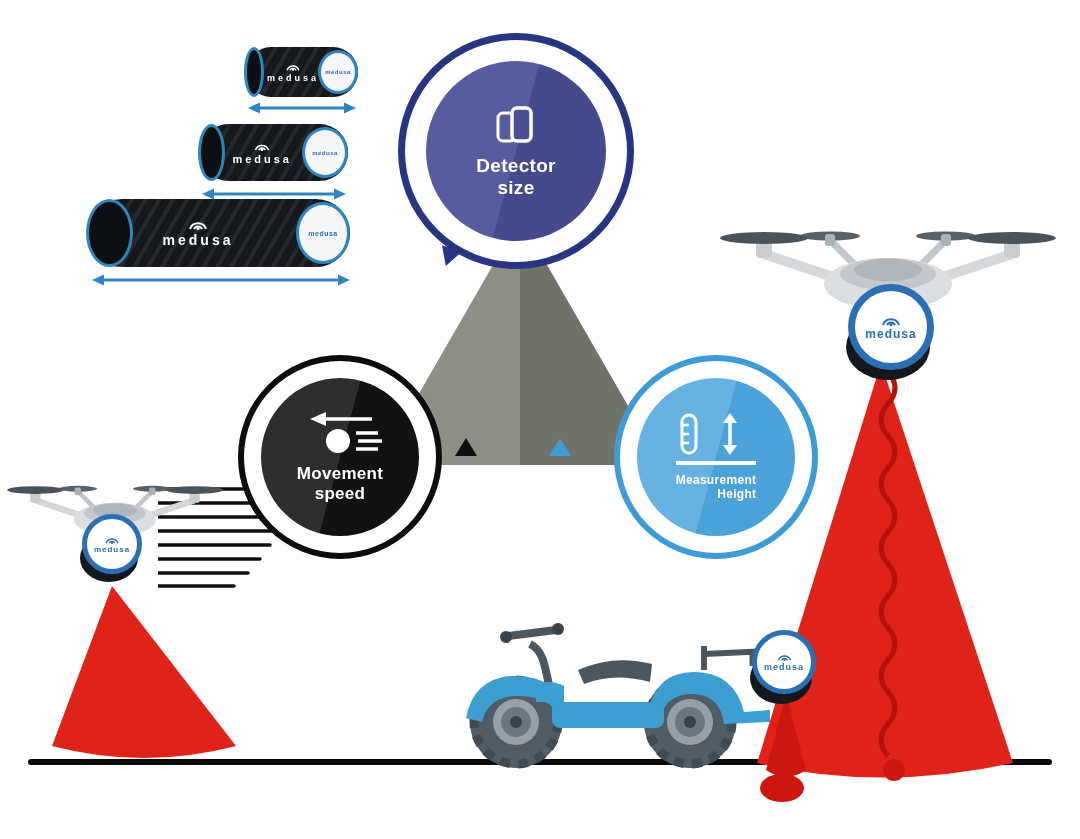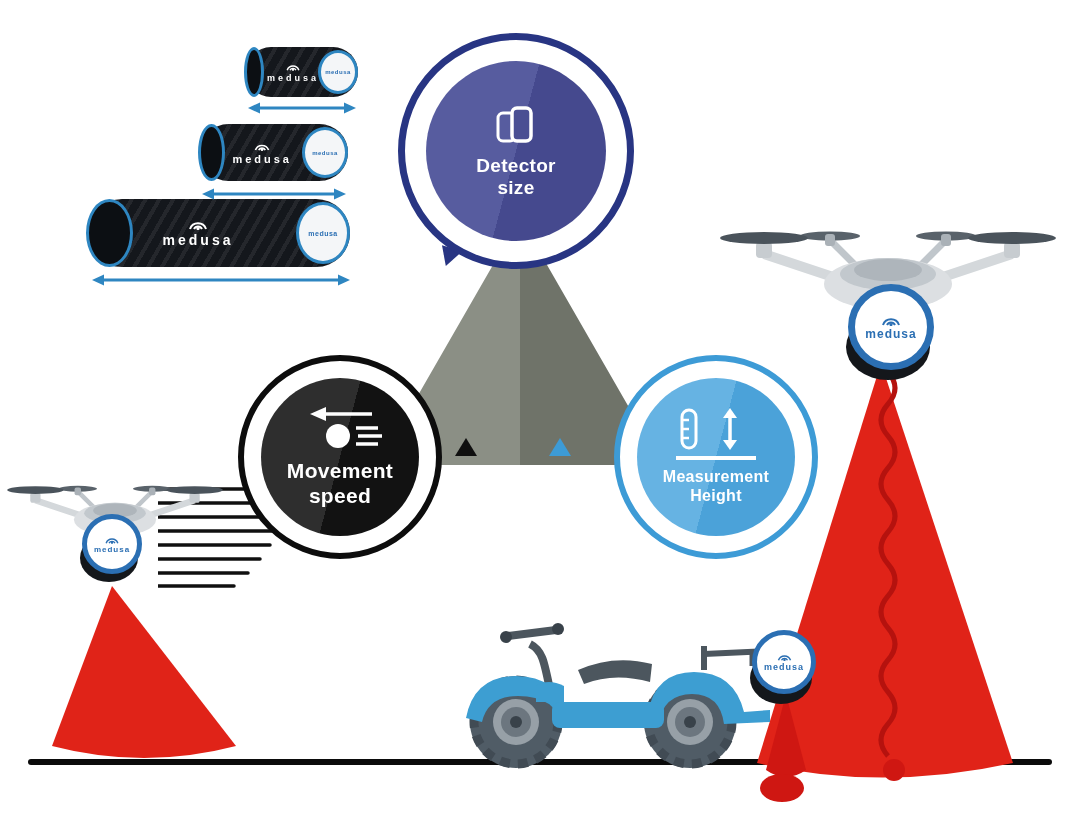--- a/index.html
+++ b/index.html
@@ -276,38 +276,38 @@
   <div class="node" style="left:261px;top:378px;width:158px;height:158px;
        background:linear-gradient(105deg,#2e2e2e 0 50%,#121212 50% 100%);">
     <svg width="84" height="48" viewBox="0 0 84 48">
       <line x1="74" y1="9" x2="26" y2="9" stroke="#fff" stroke-width="3.5"></line>
       <polygon points="12,9 28,2 28,16" fill="#fff"></polygon>
       <circle cx="40" cy="31" r="12" fill="#fff"></circle>
       <line x1="58" y1="23" x2="80" y2="23" stroke="#fff" stroke-width="3.5"></line>
       <line x1="60" y1="31" x2="84" y2="31" stroke="#fff" stroke-width="3.5"></line>
       <line x1="58" y1="39" x2="80" y2="39" stroke="#fff" stroke-width="3.5"></line>
     </svg>
-    <div class="lbl" style="font-size:21px;">
+    <div class="lbl" style="font-size:17px;">
       <span>Movement</span><br>
       <span>speed</span>
     </div>
   </div>
 
   <div class="ring" style="left:614px;top:355px;width:204px;height:204px;border:6px solid #3d9bd6;"></div>
   <div class="node" style="left:637px;top:378px;width:158px;height:158px;
        background:linear-gradient(105deg,#66b3e3 0 50%,#4ba2d9 50% 100%);">
     <svg width="84" height="54" viewBox="0 0 84 54">
       <rect x="8" y="2" width="14" height="38" rx="7" fill="none" stroke="#fff" stroke-width="3"></rect>
       <line x1="8" y1="12" x2="15" y2="12" stroke="#fff" stroke-width="2.5"></line>
       <line x1="8" y1="21" x2="15" y2="21" stroke="#fff" stroke-width="2.5"></line>
       <line x1="8" y1="30" x2="15" y2="30" stroke="#fff" stroke-width="2.5"></line>
       <line x1="56" y1="8" x2="56" y2="34" stroke="#fff" stroke-width="3.5"></line>
       <polygon points="56,0 49,10 63,10" fill="#fff"></polygon>
       <polygon points="56,42 49,32 63,32" fill="#fff"></polygon>
       <line x1="2" y1="50" x2="82" y2="50" stroke="#fff" stroke-width="4"></line>
     </svg>
-    <div class="lbl" style="font-size:16px;">
+    <div class="lbl" style="font-size:12px;text-align:right;">
       <span>Measurement</span><br>
       <span>Height</span>
     </div>
   </div>
 
 </div>
 
 </body></html>

